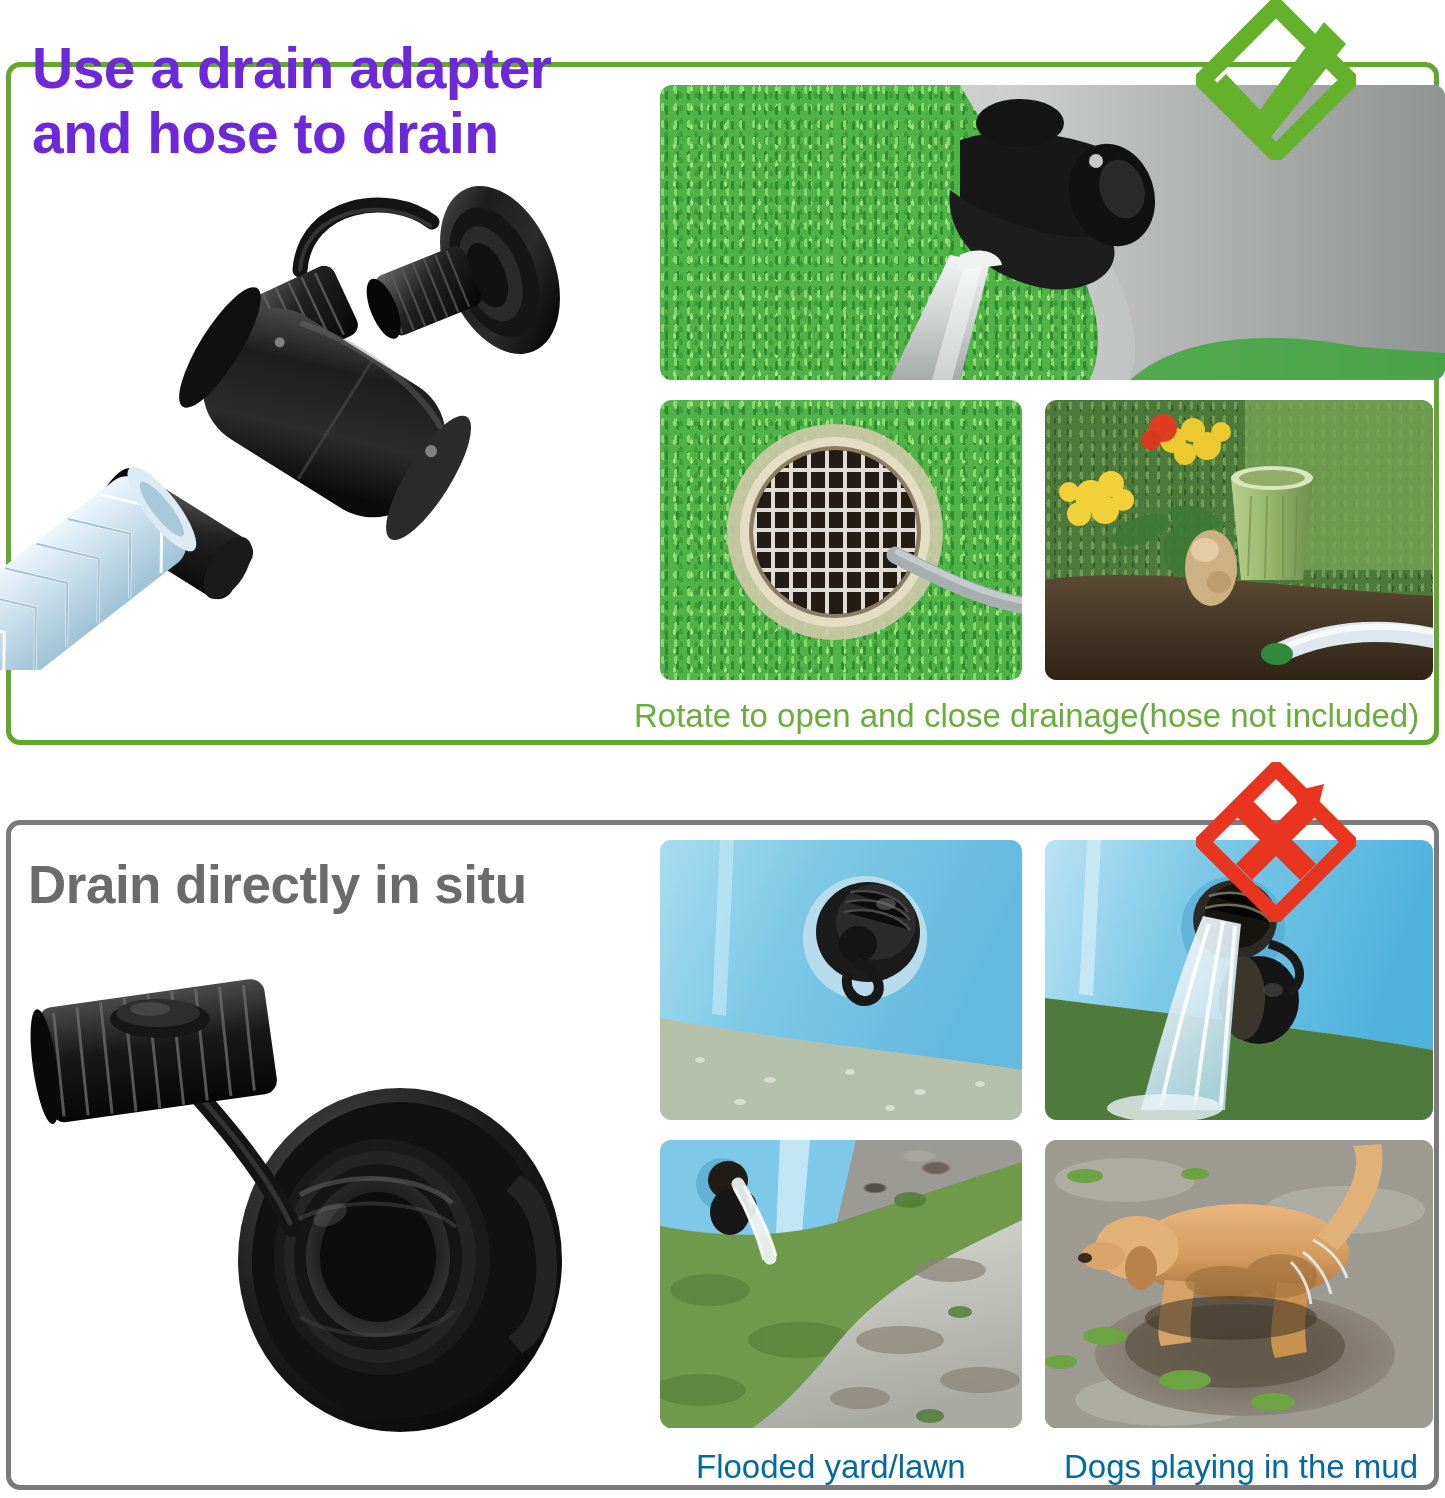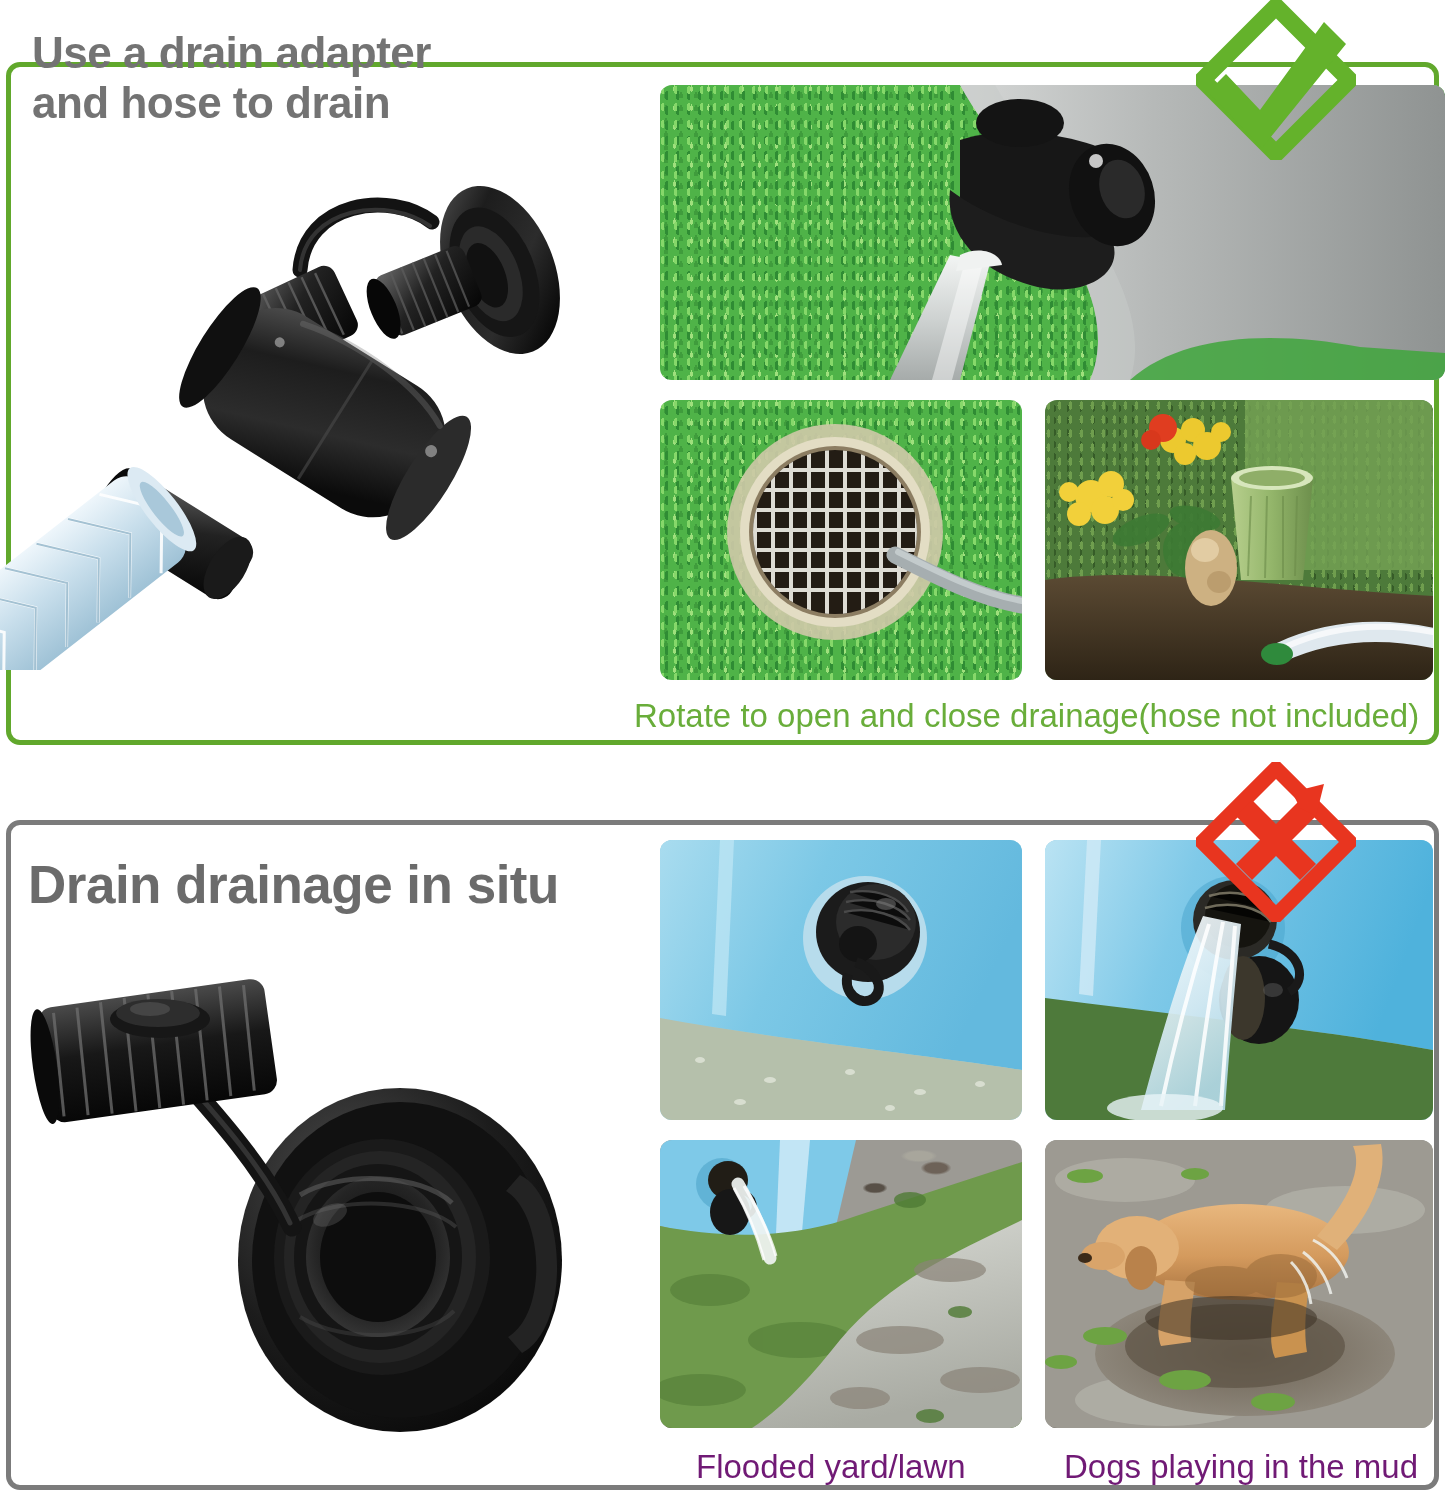--- a/index.html
+++ b/index.html
@@ -40,24 +40,24 @@
   
   .heading {
     position: absolute;
     font-weight: bold;
     line-height: 1.14;
     letter-spacing: -0.5px;
     white-space: pre-line;
   }
   .heading.good {
     left: 32px;
-    top: 28px;
+    top: 36px;
     width: 600px;
-    font-size: 44px;
-    color: #737373;
+    font-size: 57px;
+    color: #6d28d9;
   }
   .heading.bad {
     left: 28px;
     top: 35px;
     width: 620px;
     font-size: 53px;
     color: #6b6b6b;
   }
 
   
@@ -77,21 +77,21 @@
   }
   .photo-inner { position: absolute; inset: 0; }
 
   
   .caption {
     position: absolute;
     font-size: 33px;
     white-space: nowrap;
   }
   .caption.green { color: #69ad3a; text-align: center; }
-  .caption.gray  { color: #701a75; }
+  .caption.gray  { color: #0369a1; }
 
   
   .badge {
     position: absolute;
     width: 160px;
     height: 160px;
   }
 
   
   .grass-bright {
@@ -385,21 +385,21 @@
   <svg viewBox="0 0 160 160" width="160" height="160">
     <g transform="rotate(45 80 80)">
       <rect x="28" y="28" width="104" height="104" fill="none" stroke="#64b22b" stroke-width="17"></rect>
     </g>
     <path d="M30,74 L64,110 L128,22 L150,44 L66,148 L12,92 Z" fill="#64b22b"></path>
   </svg>
 </div>
 
 <div class="panel bad"></div>
 
-<div class="heading bad" style="top:855px;">Drain drainage in situ</div>
+<div class="heading bad" style="top:855px;">Drain directly in situ</div>
 
 <div class="product-art bad" style="top:965px;">
   <svg viewBox="0 0 650 500" width="650" height="500">
     <defs>
       <radialGradient id="flangeg" cx="0.35" cy="0.3" r="0.85">
         <stop offset="0%" stop-color="#4e4e4e"></stop>
         <stop offset="55%" stop-color="#1c1c1c"></stop>
         <stop offset="100%" stop-color="#050505"></stop>
       </radialGradient>
       <linearGradient id="capg" x1="0" y1="0" x2="0" y2="1">

